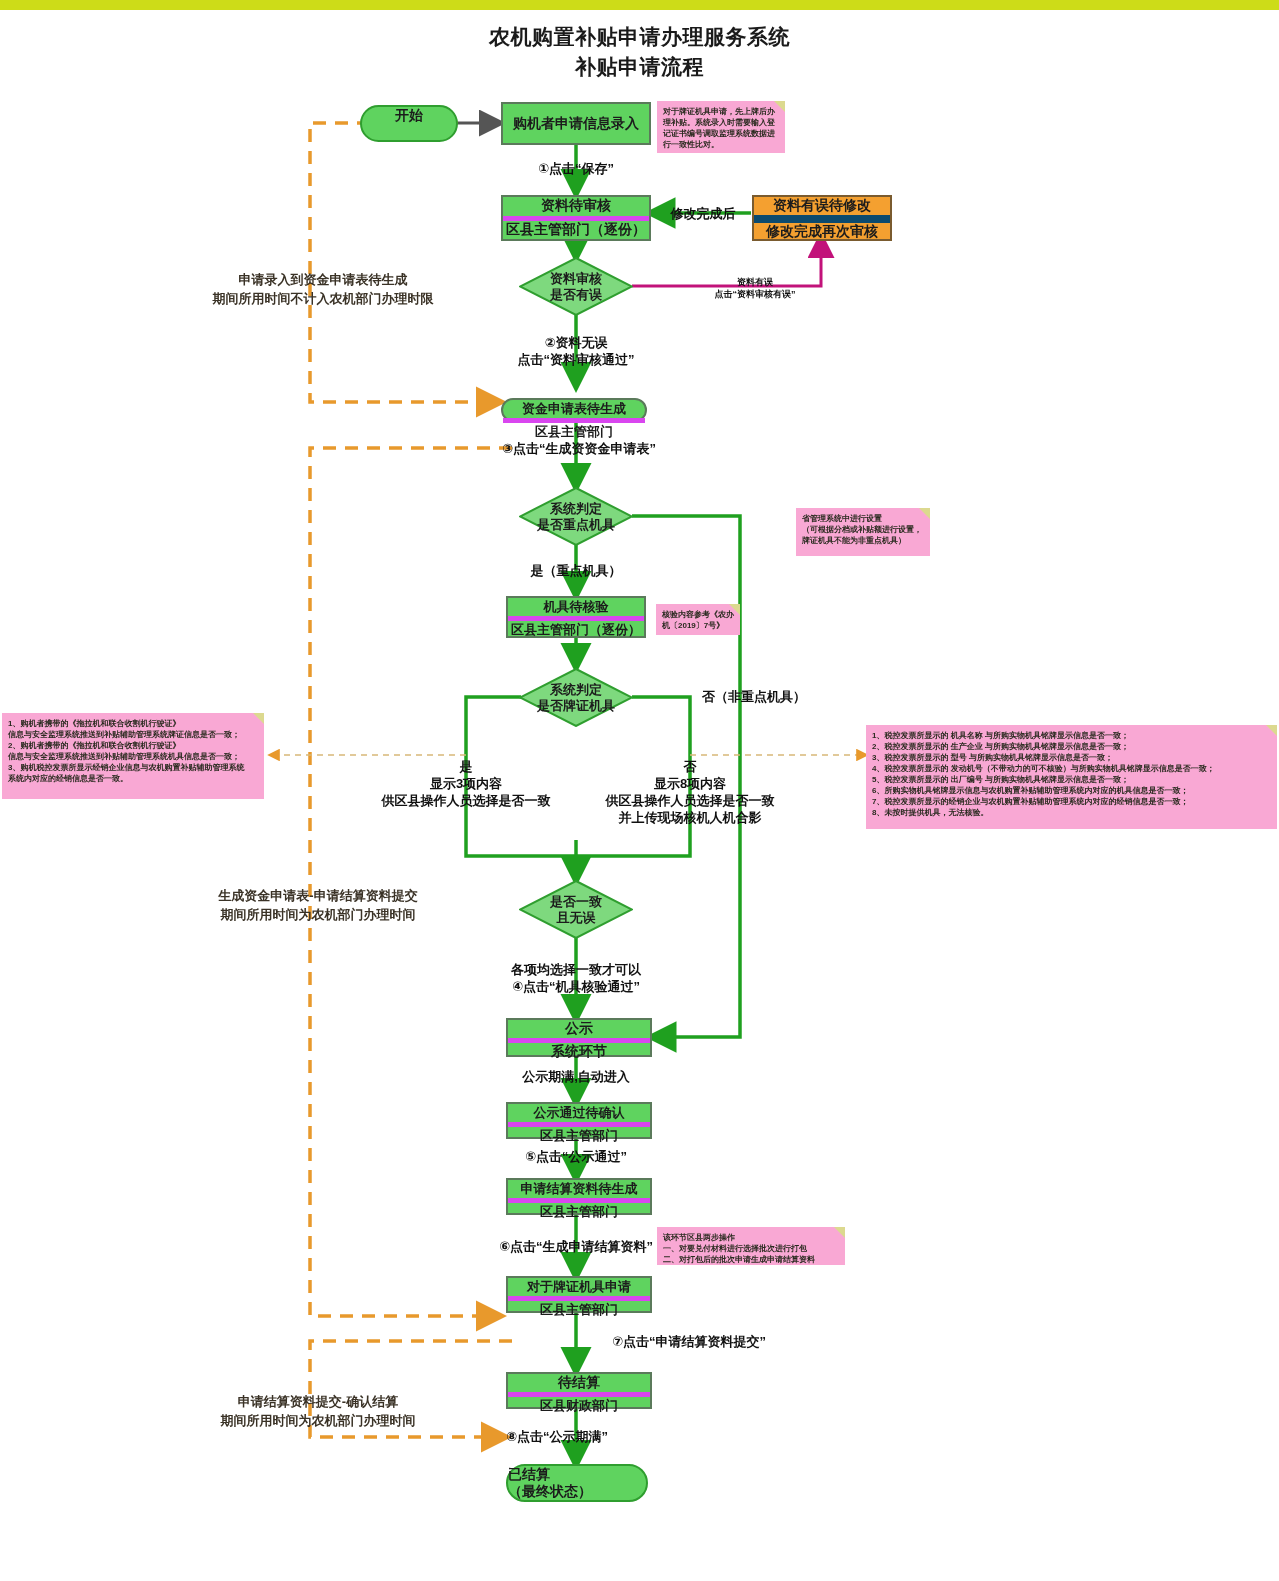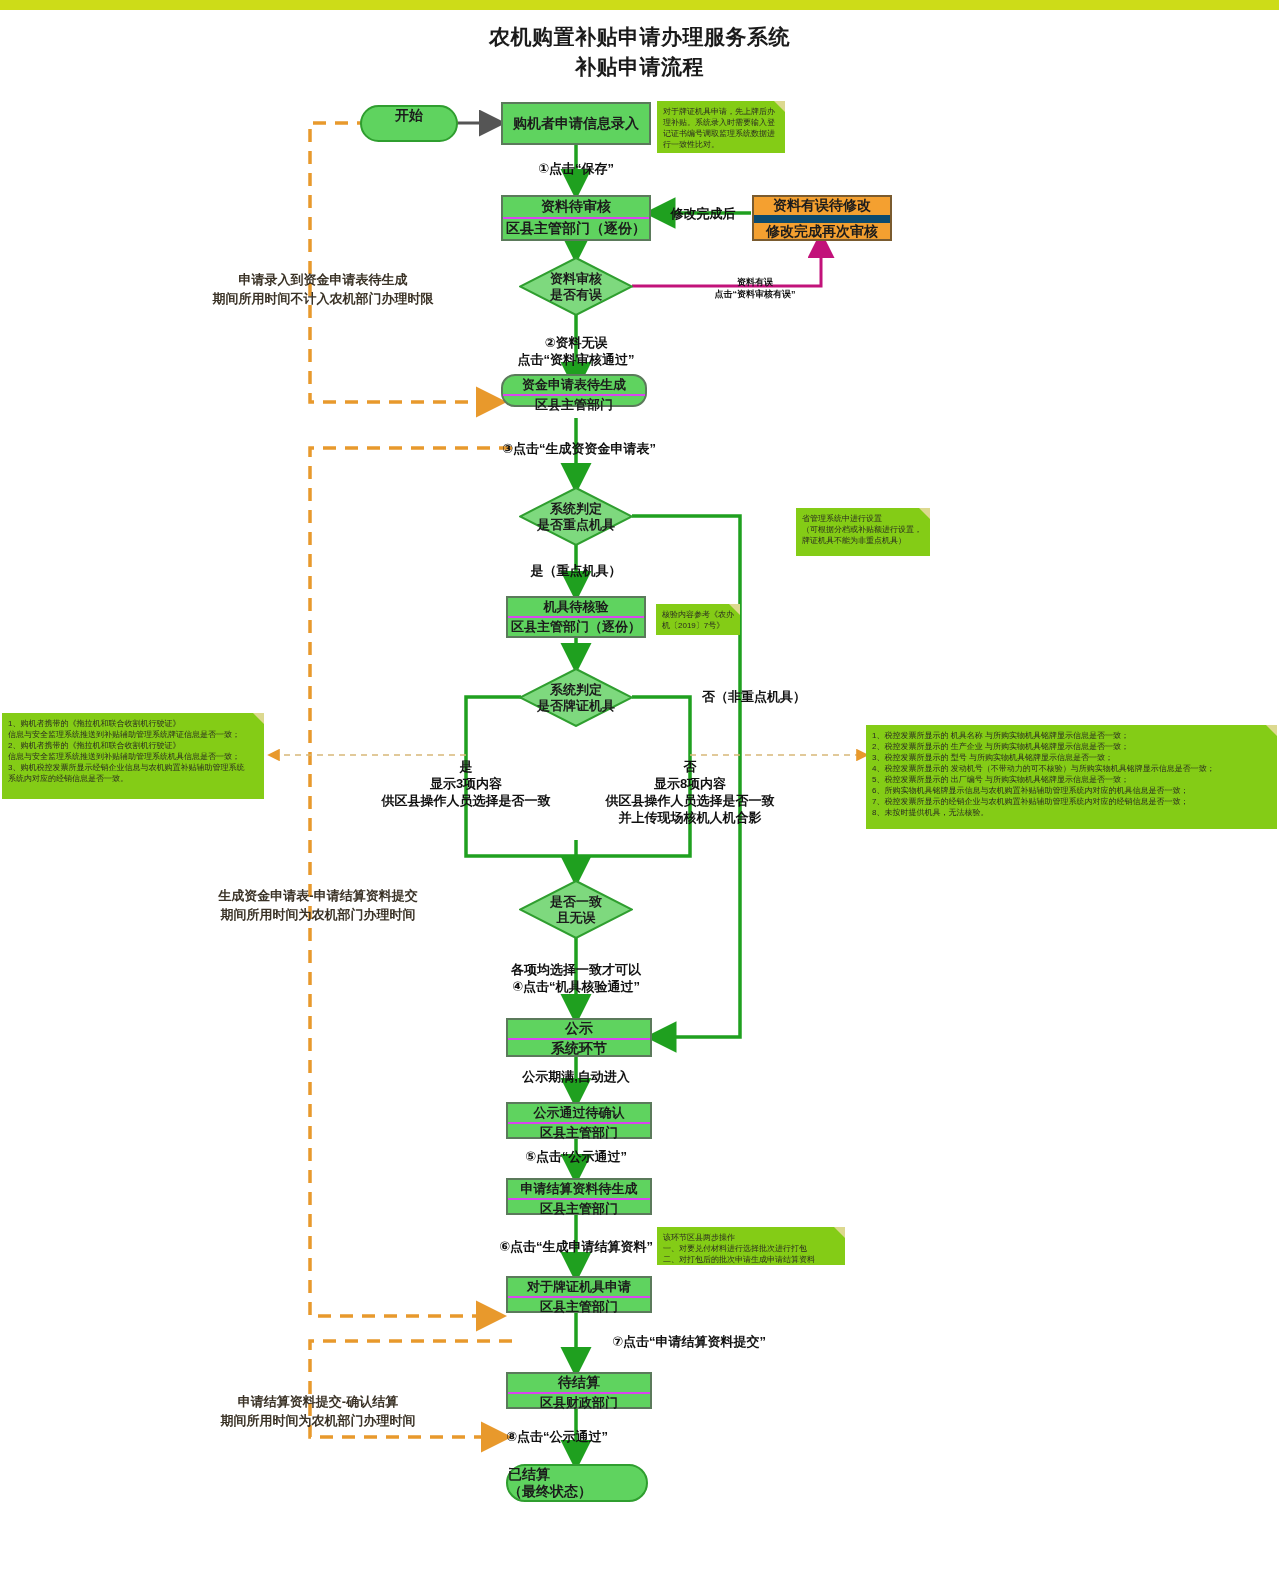--- a/index.html
+++ b/index.html
@@ -18,21 +18,21 @@
   .node{position:absolute;box-sizing:border-box;}
   .terminator{
     background:#5fd35f;border:2px solid #2f9e2f;border-radius:26px;
     display:flex;align-items:flex-start;justify-content:center;text-align:center;
     font-weight:bold;font-size:14px;color:#1c1c1c;line-height:17px;
   }
   .process{
     background:#5fd35f;border:2px solid #5b7a5b;display:flex;flex-direction:column;
   }
   .process .p-top{flex:1;display:flex;align-items:center;justify-content:center;
-    font-weight:bold;font-size:14px;color:#1c1c1c;border-bottom:2px solid #d946ef;}
+    font-weight:bold;font-size:14px;color:#1c1c1c;border-bottom:5px solid #d946ef;}
   .process .p-bot{flex:1;display:flex;align-items:center;justify-content:center;
     font-weight:bold;font-size:14px;color:#1c1c1c;}
   .process.single .p-top{border-bottom:none;}
   .orange{background:#f4a030;border-color:#7a5b2f;}
   .orange .p-top,.orange .p-bot{color:#1c1c1c;}
   .orange .p-top{border-bottom:8px solid #0c4a6e;}
 
   .diamond{display:flex;align-items:center;justify-content:center;}
   .diamond .dlabel{position:relative;z-index:2;text-align:center;font-weight:bold;
     font-size:13px;line-height:16px;color:#1c1c1c;}
@@ -40,22 +40,22 @@
 
   
   .edgelabel{position:absolute;font-weight:bold;font-size:13px;color:#111;
     text-align:center;line-height:17px;white-space:nowrap;}
   .sidetext{position:absolute;font-weight:bold;font-size:13px;color:#3a3226;
     text-align:center;line-height:19px;white-space:nowrap;}
   .smalllabel{position:absolute;font-weight:bold;font-size:9px;color:#111;
     text-align:center;line-height:12px;white-space:nowrap;}
 
   
-  .note{position:absolute;background:#84cc16;box-sizing:border-box;
-    font-size:8px;line-height:11px;color:#2b2b20;padding:5px 6px;font-weight:normal;}
+  .note{position:absolute;background:#f9a8d4;box-sizing:border-box;
+    font-size:8px;line-height:11px;color:#2b2b20;padding:5px 6px;font-weight:bold;}
   .note .fold{position:absolute;right:0;top:0;width:0;height:0;
     border-left:11px solid transparent;border-top:11px solid #dcd98f;}
   .note p{margin:0;white-space:nowrap;}
 </style>
 </head>
 <body>
 
 <div id="topbar"></div>
 
 <div class="title">
@@ -157,21 +157,21 @@
 <div class="node diamond" style="left:519px;top:257px;width:114px;height:59px;">
   <svg width="114" height="59">
     <polygon points="57,1 113,29.5 57,58 1,29.5" fill="#7ed97e" stroke="#2f9e2f" stroke-width="2"></polygon>
   </svg>
   <div class="dlabel">
     <div>资料审核</div>
     <div>是否有误</div>
   </div>
 </div>
 
-<div class="node process" style="left:501px;top:374px;width:146px;height:33px;border-radius:14px;">
+<div class="node process" style="left:501px;top:398px;width:146px;height:24px;border-radius:14px;">
   <div class="p-top" style="font-size:13px;">资金申请表待生成</div>
   <div class="p-bot" style="font-size:13px;">区县主管部门</div>
 </div>
 
 <div class="node diamond" style="left:519px;top:487px;width:114px;height:59px;">
   <svg width="114" height="59">
     <polygon points="57,1 113,29.5 57,58 1,29.5" fill="#7ed97e" stroke="#2f9e2f" stroke-width="2"></polygon>
   </svg>
   <div class="dlabel">
     <div>系统判定</div>
@@ -263,21 +263,21 @@
 <div class="edgelabel" style="left:476px;top:978px;width:200px;">④点击“机具核验通过”</div>
 
 <div class="edgelabel" style="left:476px;top:1068px;width:200px;">公示期满,自动进入</div>
 
 <div class="edgelabel" style="left:476px;top:1148px;width:200px;">⑤点击“公示通过”</div>
 
 <div class="edgelabel" style="left:476px;top:1238px;width:200px;">⑥点击“生成申请结算资料”</div>
 
 <div class="edgelabel" style="left:506px;top:1333px;width:260px;text-align:right;">⑦点击“申请结算资料提交”</div>
 
-<div class="edgelabel" style="left:506px;top:1428px;width:260px;text-align:left;">⑧点击“公示通过”</div>
+<div class="edgelabel" style="left:506px;top:1428px;width:260px;text-align:left;">⑧点击“公示期满”</div>
 
 <div class="sidetext" style="left:203px;top:270px;width:240px;">申请录入到资金申请表待生成</div>
 <div class="sidetext" style="left:183px;top:289px;width:280px;">期间所用时间不计入农机部门办理时限</div>
 
 <div class="sidetext" style="left:193px;top:886px;width:250px;">生成资金申请表-申请结算资料提交</div>
 <div class="sidetext" style="left:193px;top:905px;width:250px;">期间所用时间为农机部门办理时间</div>
 
 <div class="sidetext" style="left:193px;top:1392px;width:250px;">申请结算资料提交-确认结算</div>
 <div class="sidetext" style="left:193px;top:1411px;width:250px;">期间所用时间为农机部门办理时间</div>
 

